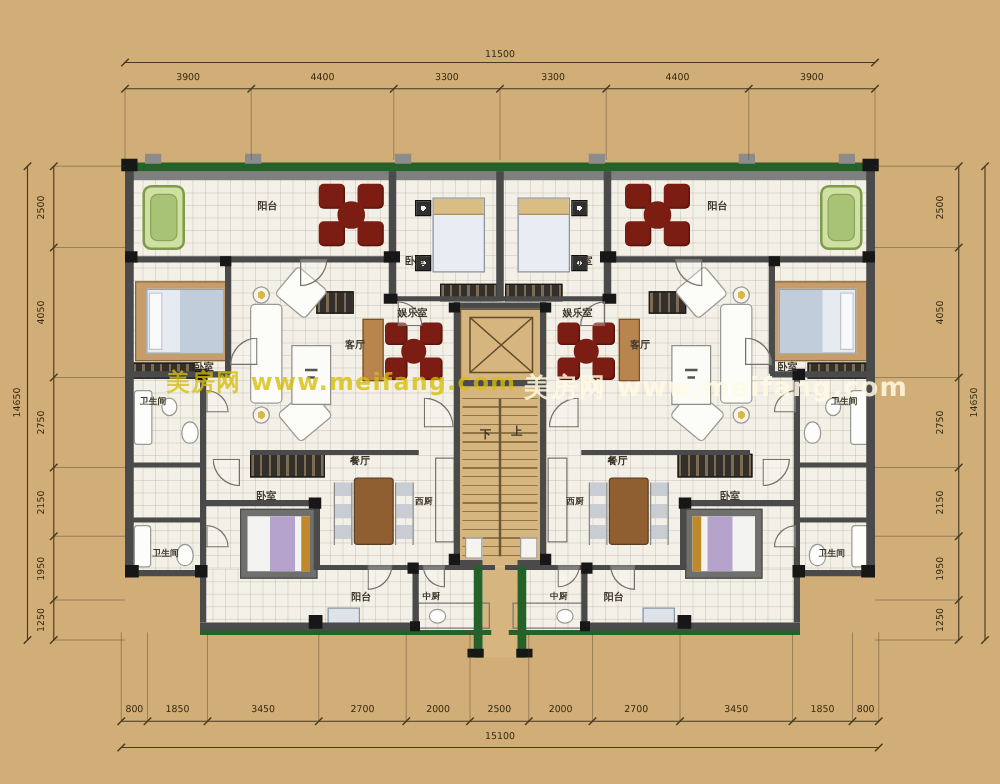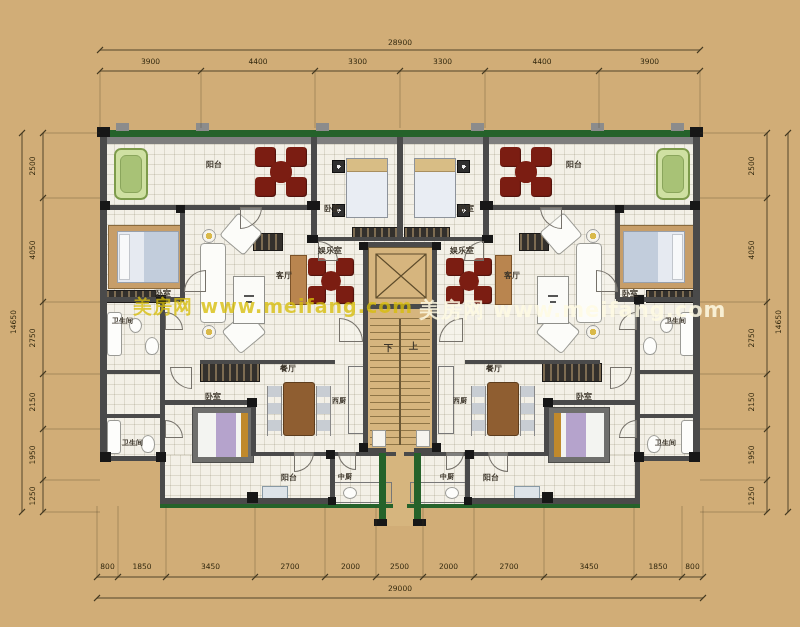--- a/index.html
+++ b/index.html
@@ -419,33 +419,33 @@
       <div class="abs arc arc-bl" style="left: 488px; top: 452px; width: 18px; height: 18px;"></div>
       <div class="abs arc arc-bl" style="left: 338px; top: 452px; width: 16px; height: 16px;"></div>
       <div class="abs arc arc-br" style="left: 446px; top: 452px; width: 16px; height: 16px;"></div>
     </div>
 <div class="dim" style="left: 150.5px; top: 62px;">3900</div>
     <div class="dim" style="left: 258px; top: 62px;">4400</div>
     <div class="dim" style="left: 357.5px; top: 62px;">3300</div>
     <div class="dim" style="left: 442.5px; top: 62px;">3300</div>
     <div class="dim" style="left: 542px; top: 62px;">4400</div>
     <div class="dim" style="left: 649.5px; top: 62px;">3900</div>
-    <div class="dim" style="left: 400px; top: 43px;">28900</div>
+    <div class="dim" style="left: 400px; top: 43px;">11500</div>
     <div class="dim" style="left: 107.5px; top: 567px;">800</div>
     <div class="dim" style="left: 142px; top: 567px;">1850</div>
     <div class="dim" style="left: 210.5px; top: 567px;">3450</div>
     <div class="dim" style="left: 290px; top: 567px;">2700</div>
     <div class="dim" style="left: 350.5px; top: 567px;">2000</div>
     <div class="dim" style="left: 399.5px; top: 567px;">2500</div>
     <div class="dim" style="left: 448.5px; top: 567px;">2000</div>
     <div class="dim" style="left: 509px; top: 567px;">2700</div>
     <div class="dim" style="left: 589px; top: 567px;">3450</div>
     <div class="dim" style="left: 658px; top: 567px;">1850</div>
     <div class="dim" style="left: 692.5px; top: 567px;">800</div>
-    <div class="dim" style="left: 400px; top: 589px;">29000</div>
+    <div class="dim" style="left: 400px; top: 589px;">15100</div>
     <div class="dim rot" style="left: 33px; top: 165.5px;">2500</div>
     <div class="dim rot" style="left: 33px; top: 250px;">4050</div>
     <div class="dim rot" style="left: 33px; top: 338px;">2750</div>
     <div class="dim rot" style="left: 33px; top: 401.5px;">2150</div>
     <div class="dim rot" style="left: 33px; top: 454.5px;">1950</div>
     <div class="dim rot" style="left: 33px; top: 496px;">1250</div>
     <div class="dim rot" style="left: 14px; top: 322px;">14650</div>
     <div class="dim rot" style="left: 752px; top: 165.5px;">2500</div>
     <div class="dim rot" style="left: 752px; top: 250px;">4050</div>
     <div class="dim rot" style="left: 752px; top: 338px;">2750</div>

